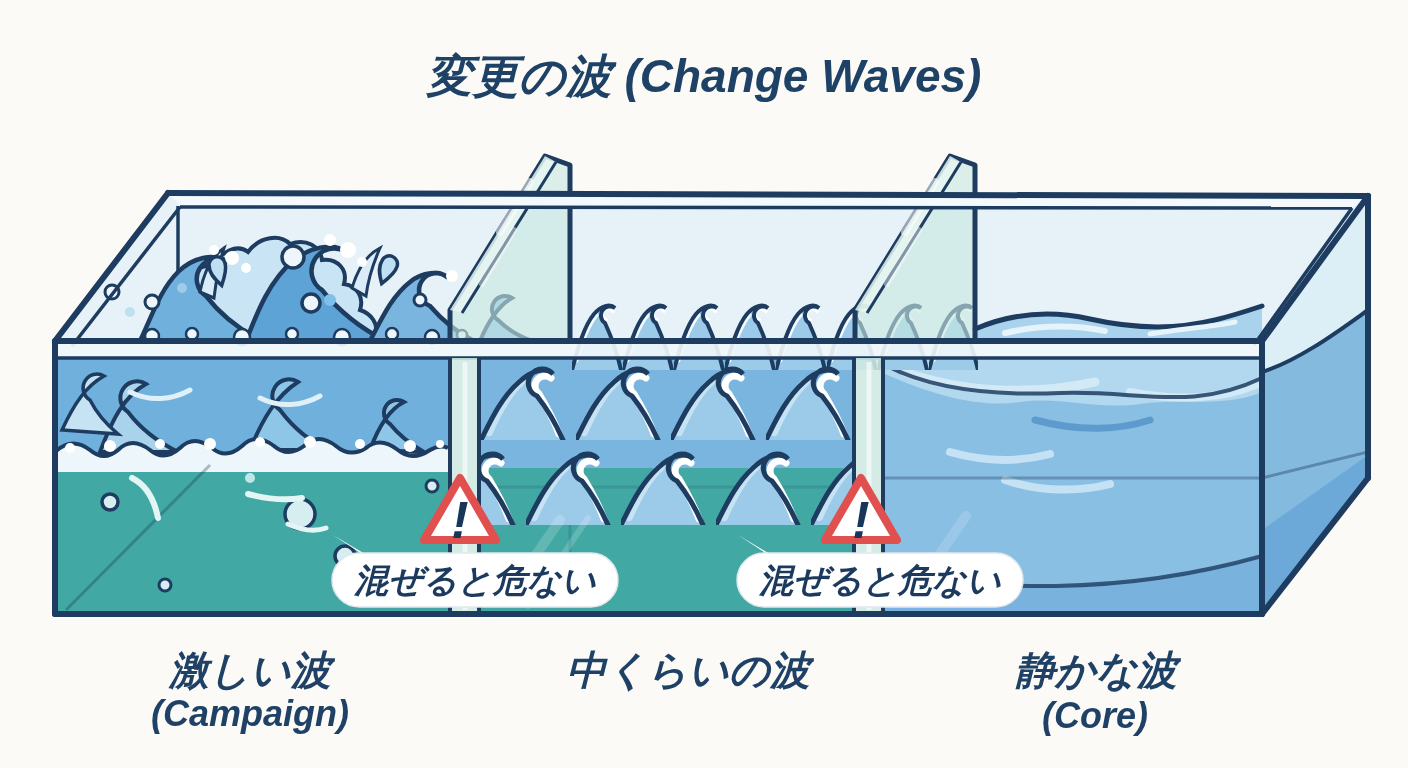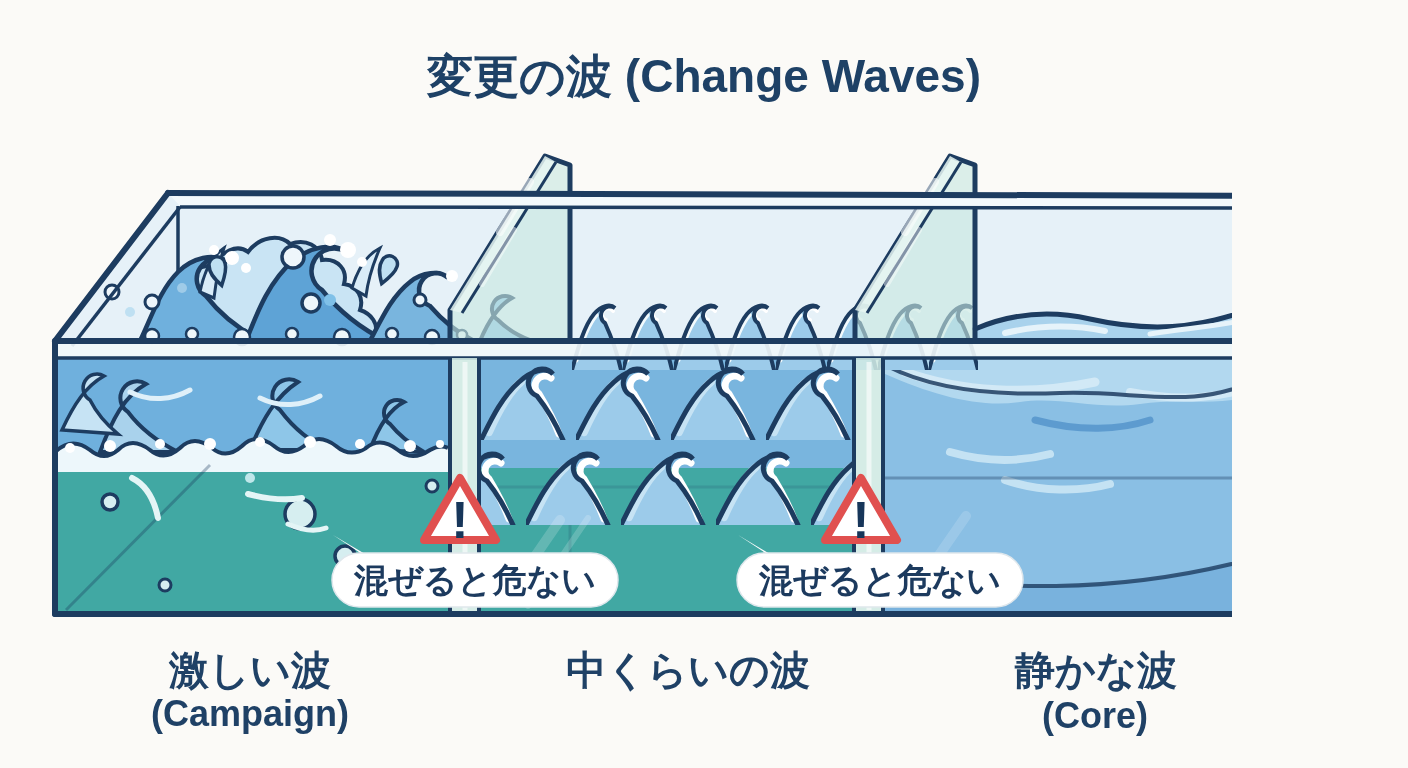--- a/index.html
+++ b/index.html
@@ -1,17 +1,17 @@
 <!DOCTYPE html>
 <html><head>
 <meta charset="utf-8">
 <style>
   html,body{margin:0;padding:0;background:#fbfaf7;}
-  .stage{position:relative;width:1232px;height:768px;background:#fbfaf7;overflow:hidden;
-         font-family:"Liberation Sans","DejaVu Sans",sans-serif;}
+  .stage{position:relative;width:1408px;height:768px;background:#fbfaf7;overflow:hidden;
+         font-family:"Liberation Sans","DejaVu Sans",sans-serif;font-style:italic;}
   svg{display:block}
   text{font-family:"Liberation Sans","DejaVu Sans",sans-serif;}
   .title-t{font-size:46px;font-weight:700;fill:#1e4166;}
   .label-jp{font-size:40px;font-weight:700;fill:#1f4166;}
   .label-en{font-size:36px;font-weight:700;fill:#1f4166;}
   .bubble-t{font-size:34px;font-weight:700;fill:#1c3a5e;}
   .excl-t{font-size:52px;font-weight:900;fill:#17365a;}
 </style>
 </head>
 <body>

